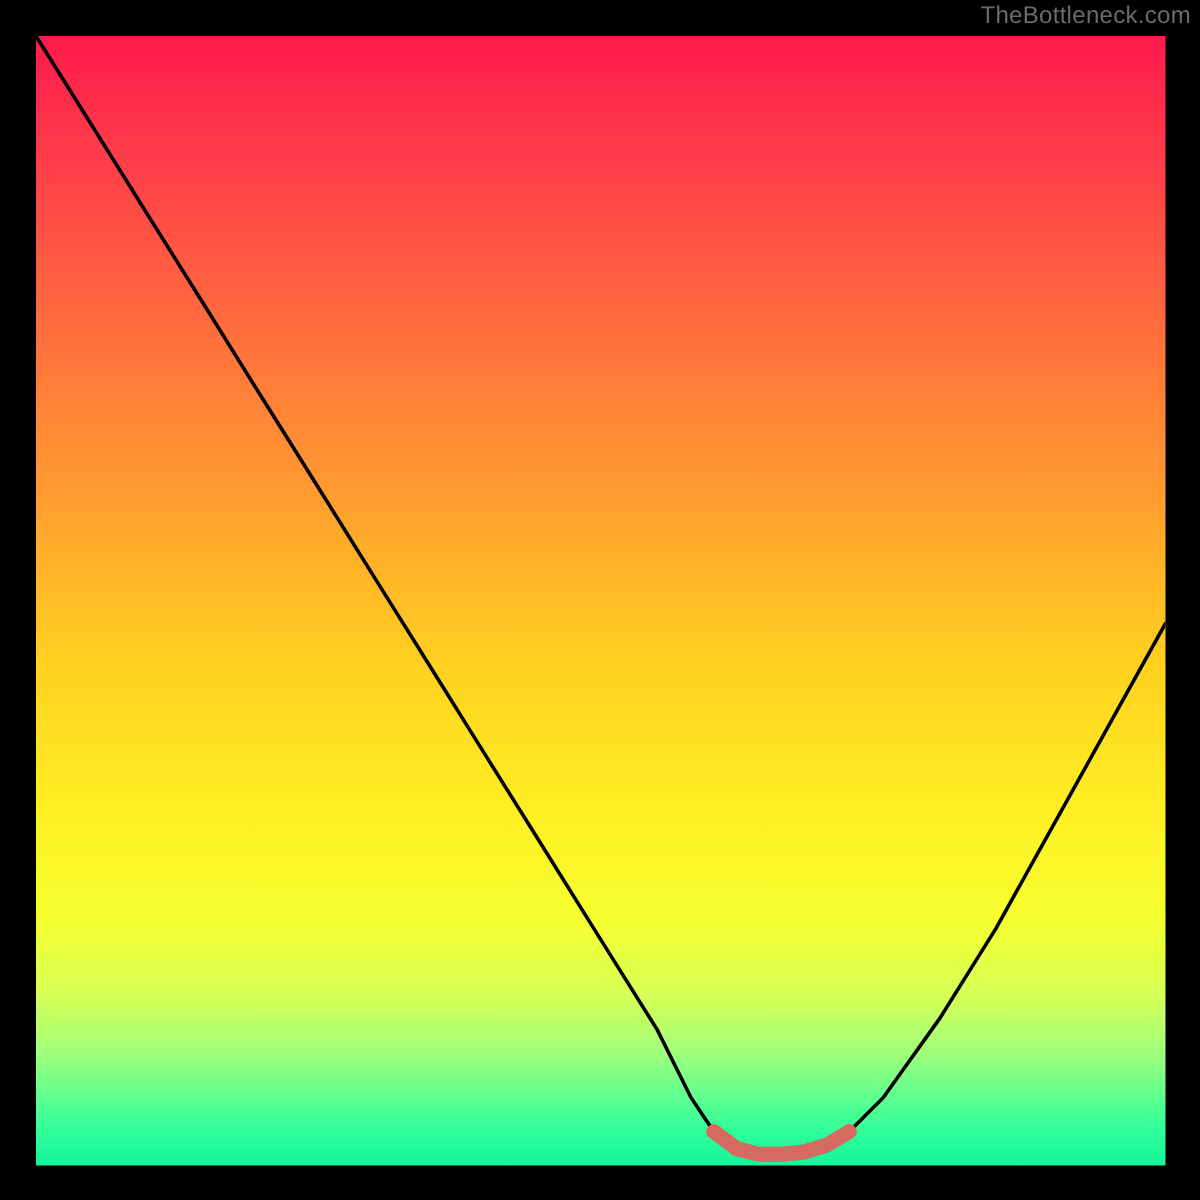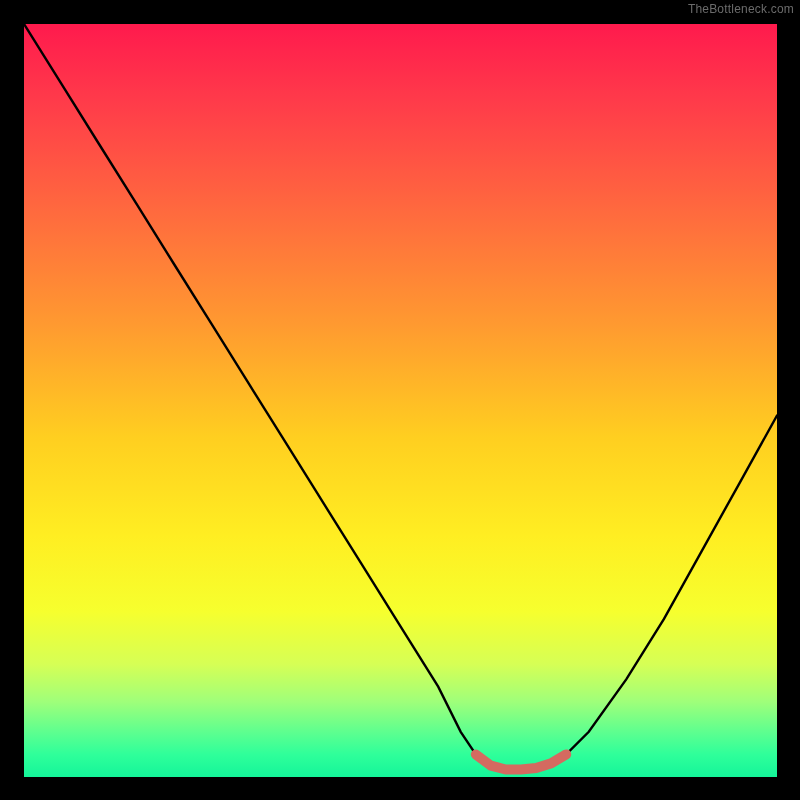--- a/index.html
+++ b/index.html
@@ -44,21 +44,21 @@
   .plot svg {
     position: absolute;
     top: 0;
     left: 0;
   }
   .watermark {
     position: absolute;
     top: 2px;
     right: 6px;
     color: #6b6b6b;
-    font-size: 12px;
+    font-size: 16px;
     letter-spacing: 0.2px;
     user-select: none;
   }
 </style>
 </head>
 <body>
 
 <div class="frame">
   <div class="plot">
     <svg viewBox="0 0 753 753" width="753" height="753" preserveAspectRatio="none">

